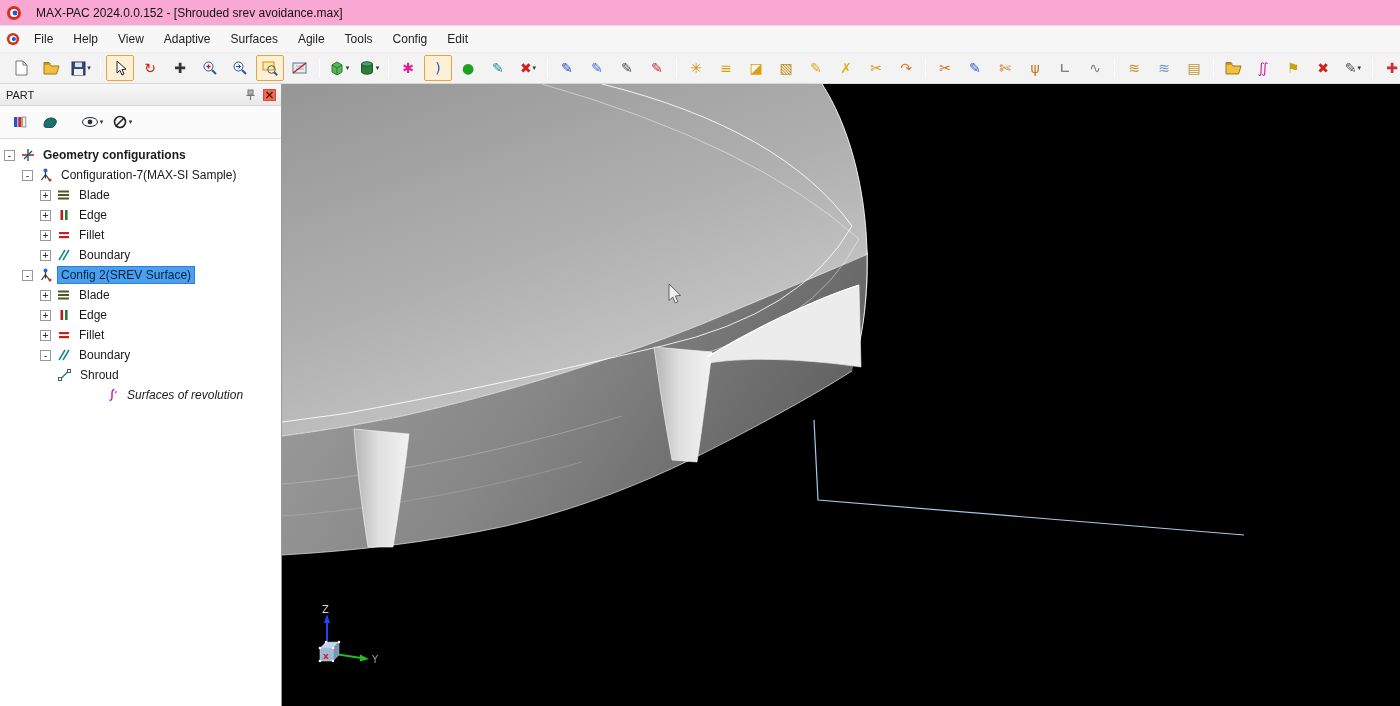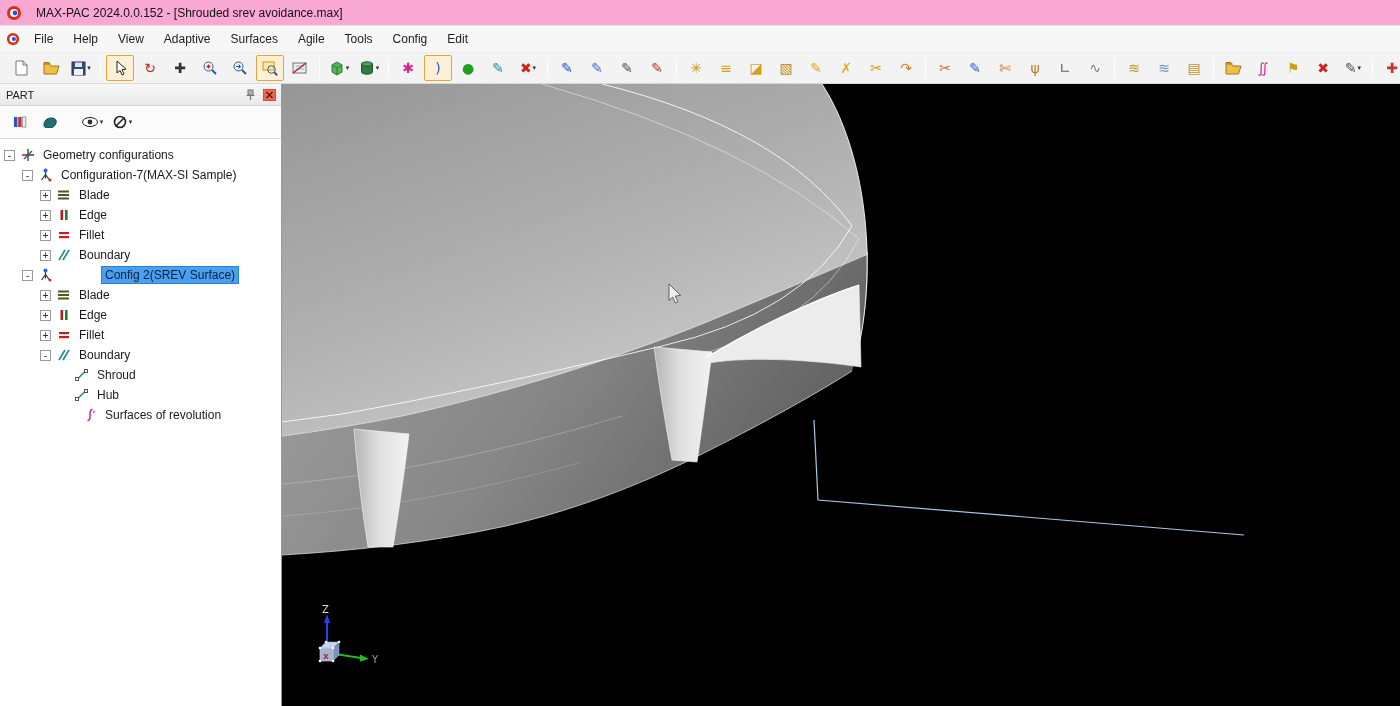--- a/index.html
+++ b/index.html
@@ -40,22 +40,22 @@
   .ptsep{width:10px;}
   
   .tree{flex:1;padding-top:6px;font-size:12px;color:#1a1a1a;overflow:hidden;}
   .trow{height:20px;display:flex;align-items:center;white-space:nowrap;}
   .texp{width:11px;height:11px;flex:0 0 11px;border:1px solid #999;background:#fff;color:#333;
     font-size:10px;line-height:9px;text-align:center;margin-right:4px;box-sizing:border-box;
     font-family:"DejaVu Sans Mono",monospace;}
   .texp-sp{width:15px;flex:0 0 15px;}
   .ticon{width:17px;flex:0 0 17px;display:flex;align-items:center;justify-content:center;margin-right:3px;}
   .tlabel{padding:1px 3px;border:1px solid transparent;}
-  .tlabel.bold{font-weight:normal;}
-  .tlabel.selected{background:var(--sel-bg,#4aa0ee);border-color:var(--sel-border,#2d7fd0);color:#05203e;margin-left:44px;}
+  .tlabel.bold{font-weight:bold;}
+  .tlabel.selected{background:var(--sel-bg,#4aa0ee);border-color:var(--sel-border,#2d7fd0);color:#05203e;}
   
   .viewport{flex:1;position:relative;background:#000;overflow:hidden;}
   .viewport svg{position:absolute;left:0;top:0;}
 </style>
 </head>
 <body>
 
 <div class="app">
 
   <div class="titlebar">
@@ -454,43 +454,32 @@
           <div class="trow" style="padding-left: 40px;">
             <span class="texp">-</span>
             <span class="ticon">
               <svg width="13" height="12" viewBox="0 0 13 12">
                 <path d="M2 11L8 1" stroke="#178787" stroke-width="1.5"></path>
                 <path d="M6 11l6-10" stroke="#178787" stroke-width="1.5"></path>
               </svg>
             </span>
             <span class="tlabel">Boundary</span>
           </div>
-          <div class="trow" style="padding-left: 58px;">
+          <div class="trow" style="padding-left: 41px;">
             <span class="texp-sp"></span>
             <span class="ticon">
               <svg width="13" height="12" viewBox="0 0 13 12">
                 <path d="M2.5 10L10.5 2" stroke="#178787" stroke-width="1.4"></path>
                 <rect x="0.5" y="8.5" width="3" height="3" fill="#fff" stroke="#555"></rect>
                 <rect x="9.5" y="0.5" width="3" height="3" fill="#fff" stroke="#555"></rect>
               </svg>
             </span>
             <span class="tlabel">Shroud</span>
           </div>
-          <div class="trow" style="padding-left: 58px;">
-            <span class="texp-sp"></span>
-            <span class="ticon">
-              <svg width="13" height="12" viewBox="0 0 13 12">
-                <path d="M2.5 10L10.5 2" stroke="#178787" stroke-width="1.4"></path>
-                <rect x="0.5" y="8.5" width="3" height="3" fill="#fff" stroke="#555"></rect>
-                <rect x="9.5" y="0.5" width="3" height="3" fill="#fff" stroke="#555"></rect>
-              </svg>
-            </span>
-            <span class="tlabel">Hub</span>
-          </div>
-          <div class="trow" style="padding-left: 66px;">
+          <div class="trow" style="padding-left: 88px; font-style: italic;">
             <span class="texp-sp"></span>
             <span class="ticon">
               <svg width="12" height="14" viewBox="0 0 12 14">
                 <path d="M8.5 1.5c-2 0-2.5 2-2.5 4v3c0 2-.5 4-2.5 4" fill="none" stroke="#cc22aa" stroke-width="1.5"></path>
                 <path d="M8.7 4l2.3-1.2-1 2.7z" fill="#cc22aa"></path>
               </svg>
             </span>
             <span class="tlabel">Surfaces of revolution</span>
           </div>
         </div>

